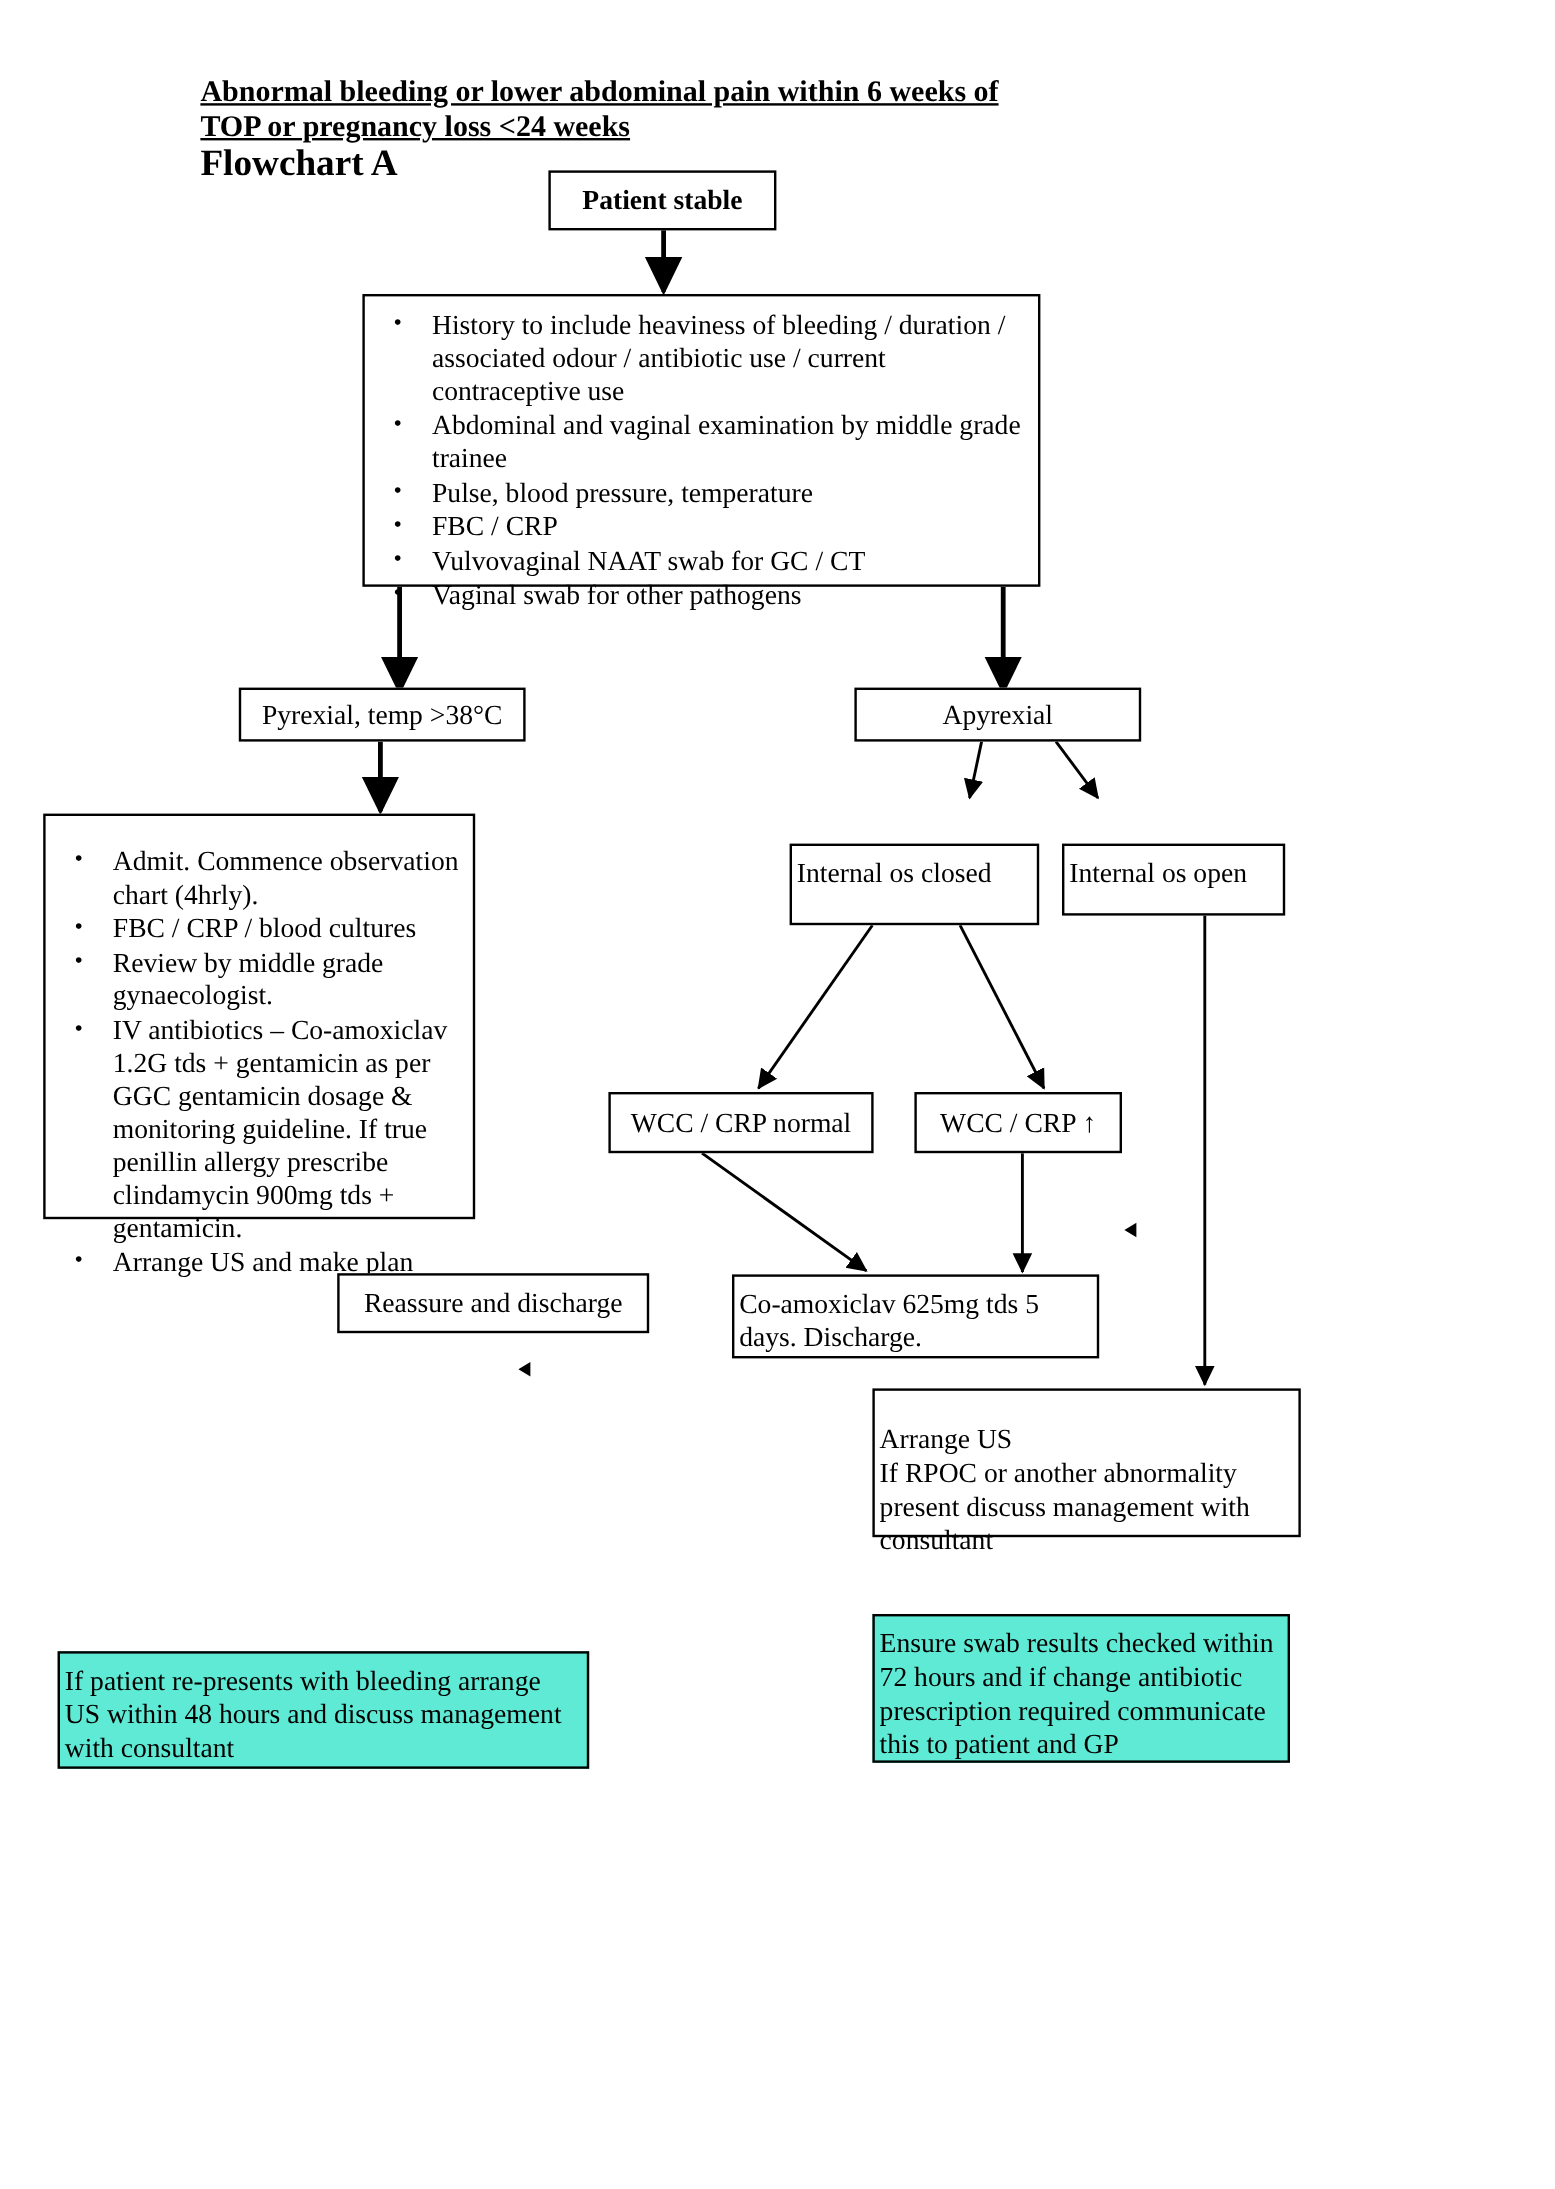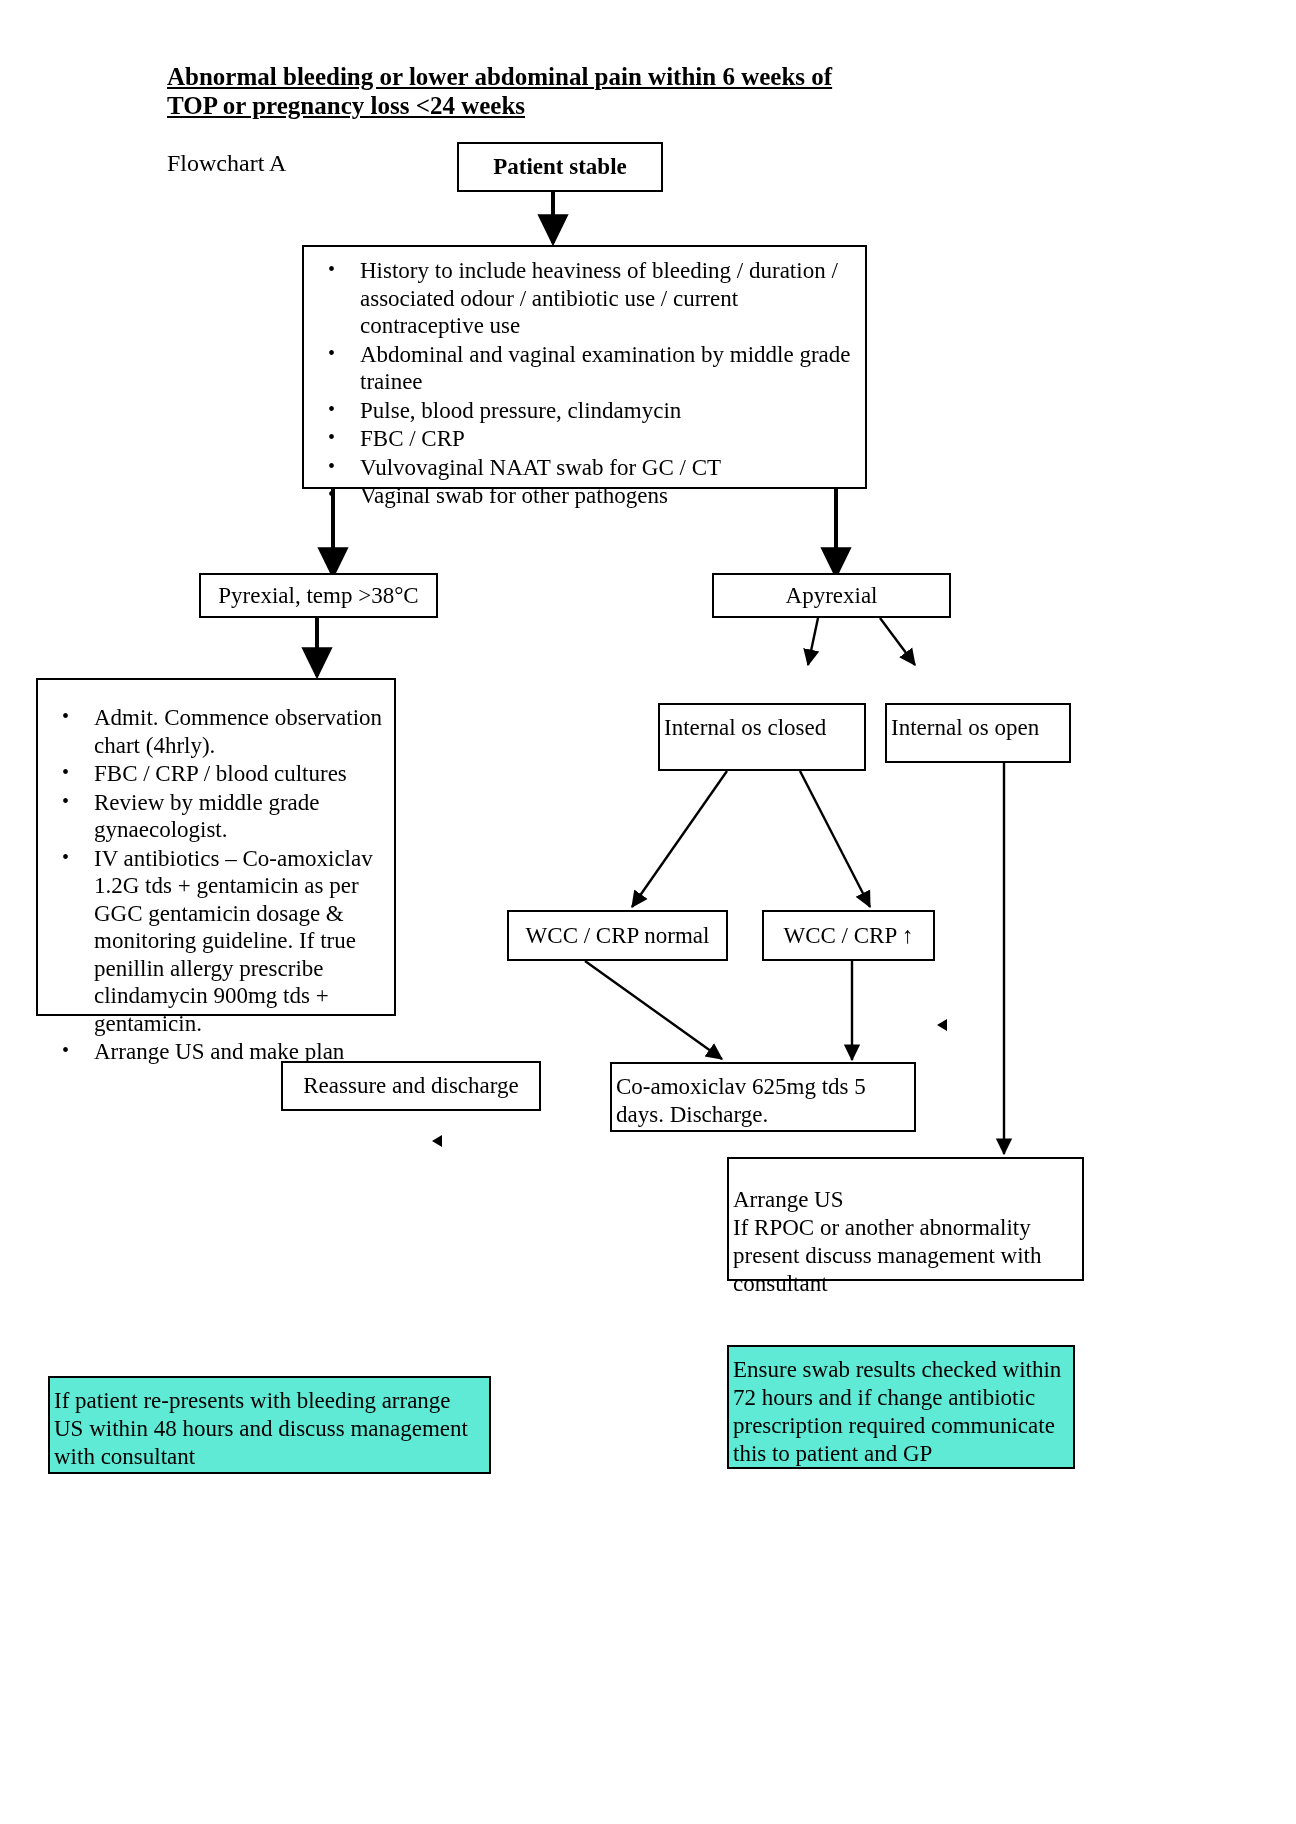--- a/index.html
+++ b/index.html
@@ -4,21 +4,21 @@
 <style>
   html,body{margin:0;padding:0;background:#fff;}
   body{width:1296px;height:1824px;position:relative;
        font-family:"Liberation Serif","DejaVu Serif",serif;color:#000;}
   #stage{position:absolute;left:0;top:0;width:1296px;height:1824px;}
 
   .hdr{position:absolute;font-weight:bold;}
   #title-main{left:167px;top:12px;font-size:25px;letter-spacing:.1px;}
   #title-sub{left:167px;top:62px;width:720px;font-size:25px;
              text-decoration:underline;line-height:29px;}
-  #title-flow{left:167px;top:118px;font-size:24px;font-weight:normal;margin-top:32px;}
+  #title-flow{left:167px;top:118px;font-size:31px;font-weight:bold;}
 
   .box{position:absolute;border:2px solid #000;background:#fff;box-sizing:border-box;}
   .box .bt{font-size:23px;line-height:28px;}
   .ctr{display:flex;align-items:center;justify-content:center;text-align:center;}
   .lft{padding:9px 4px;}
   .bold{font-weight:bold;}
   .green{background:#5eead4;border:2px solid #000;}
 
   ul.bl{margin:0;padding:0 8px 0 56px;list-style:none;}
   ul.bl li{position:relative;font-size:23px;line-height:27.5px;margin:0 0 1px 0;}
@@ -60,29 +60,29 @@
     <line x1="585" y1="961" x2="722" y2="1059" stroke="#000" stroke-width="2.4" marker-end="url(#ahs)"></line>
 
     <line x1="852" y1="961" x2="852" y2="1060" stroke="#000" stroke-width="2.4" marker-end="url(#ahs)"></line>
 
     <line x1="1004" y1="762" x2="1004" y2="1154" stroke="#000" stroke-width="2.4" marker-end="url(#ahs)"></line>
 
     <path d="M947,1019 L937,1025 L947,1031 z" fill="#000"></path>
     <path d="M442,1135 L432,1141 L442,1147 z" fill="#000"></path>
   </svg>
 
-  <div class="box ctr" style="left:457px;top:142px;width:206px;height:50px;">
+  <div class="box ctr" style="left:457px;top:142px;width:190px;height:50px;">
     <span class="bt bold">Patient stable</span>
   </div>
 
   <div class="box" style="left:302px;top:245px;width:565px;height:244px;padding-top:10px;">
     <ul class="bl">
       <li>History to include heaviness of bleeding / duration / associated odour / antibiotic use / current contraceptive use</li>
       <li>Abdominal and vaginal examination by middle grade trainee</li>
-      <li>Pulse, blood pressure, clindamycin</li>
+      <li>Pulse, blood pressure, temperature</li>
       <li>FBC / CRP</li>
       <li>Vulvovaginal NAAT swab for GC / CT</li>
       <li>Vaginal swab for other pathogens</li>
     </ul>
   </div>
 
   <div class="box ctr" style="left:199px;top:573px;width:239px;height:45px;">
     <span class="bt">Pyrexial, temp &gt;38°C</span>
   </div>
 

